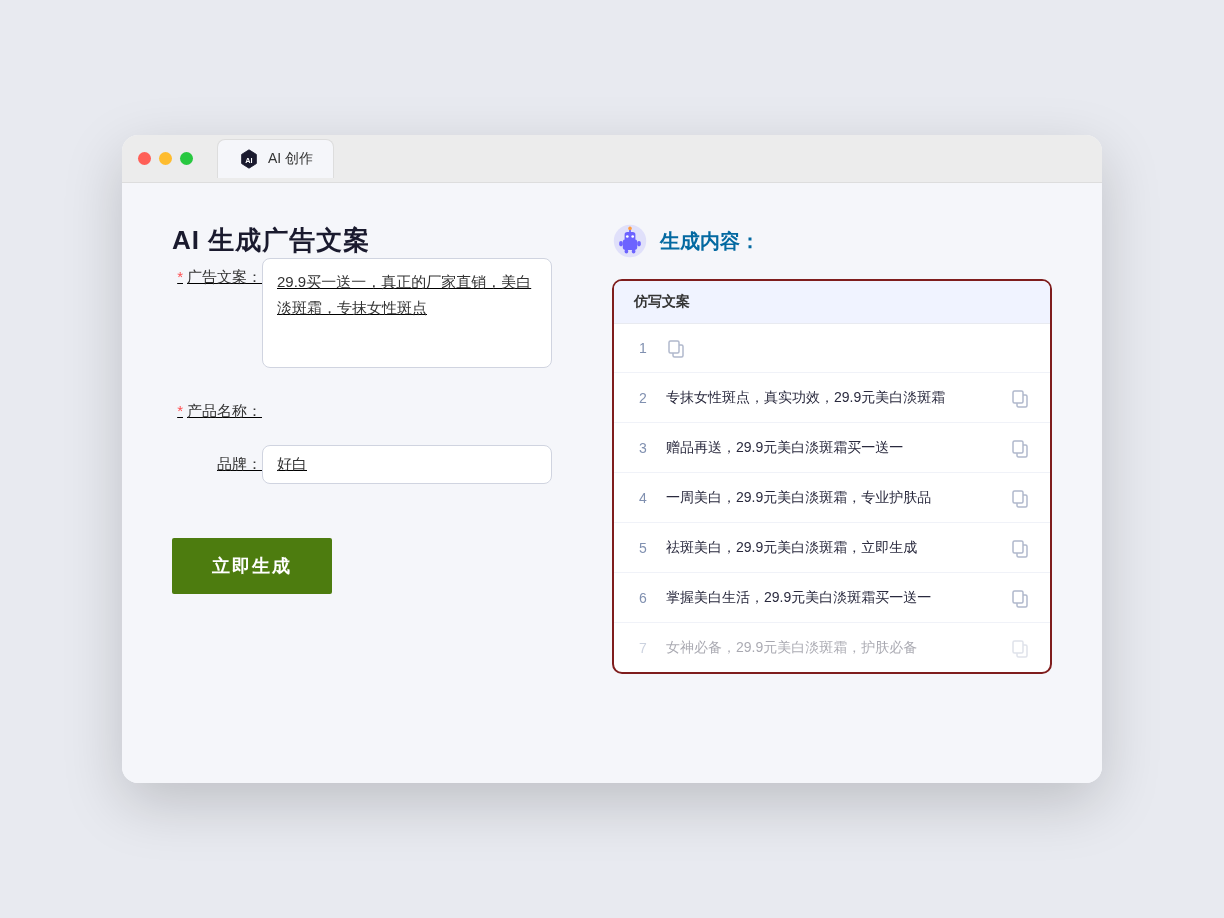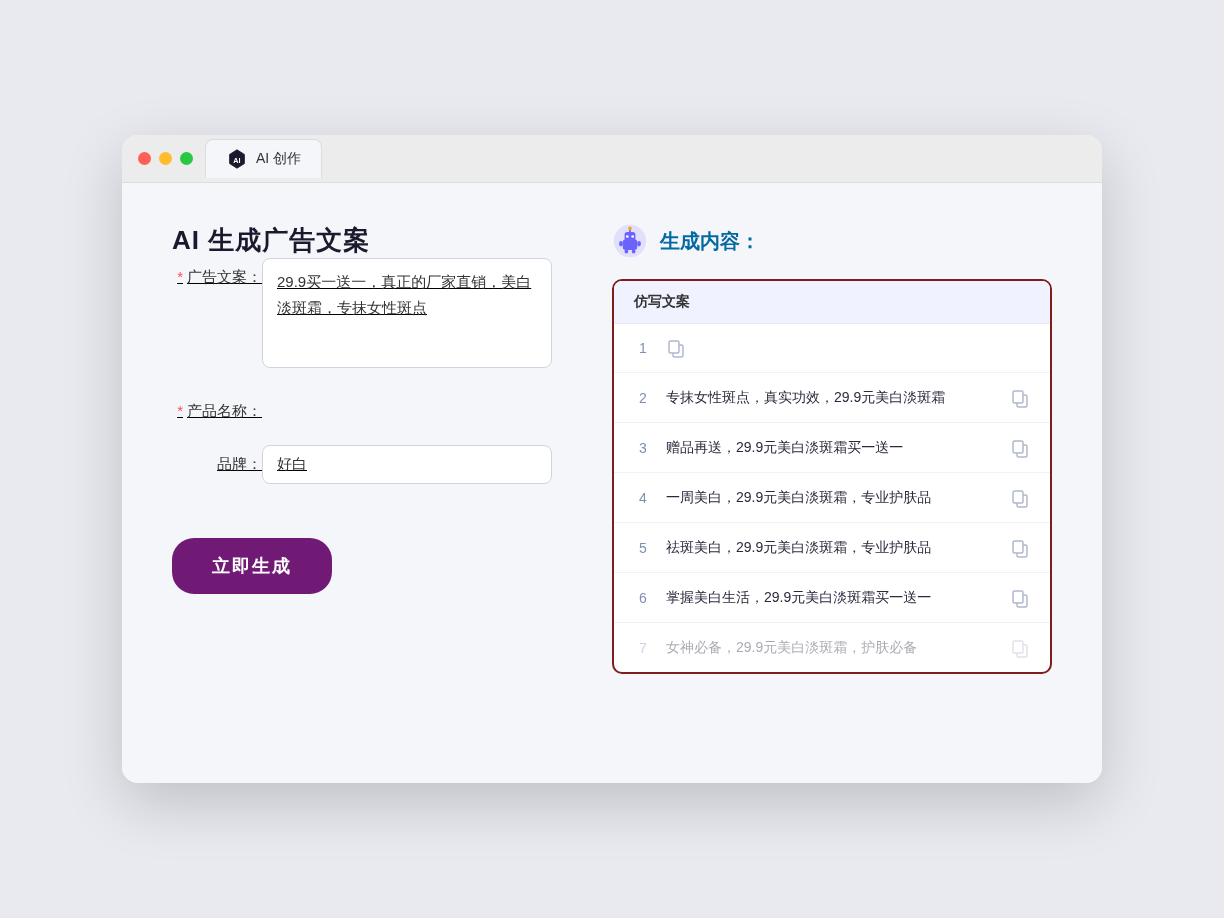--- a/index.html
+++ b/index.html
@@ -49,20 +49,21 @@
 
     .browser-tab {
       background: #f5f6fa;
       border-radius: 8px 8px 0 0;
       padding: 8px 20px;
       display: flex;
       align-items: center;
       gap: 8px;
       font-size: 14px;
       color: #333;
+      margin-left: 12px;
       border: 1px solid #ddd;
       border-bottom: none;
     }
 
     .tab-icon {
       width: 22px;
       height: 22px;
     }
 
     .browser-content {
@@ -124,24 +125,24 @@
       resize: none;
       transition: border-color 0.2s;
     }
 
     textarea.form-input {
       height: 110px;
       line-height: 1.7;
     }
 
     .generate-btn {
-      background: #701a75;
+      background: #4d7c0f;
       color: #fff;
       border: none;
-      border-radius: 22px;
+      border-radius: 2px;
       padding: 16px 40px;
       font-size: 18px;
       font-weight: 600;
       cursor: pointer;
       margin-top: 30px;
       letter-spacing: 2px;
       font-family: inherit;
       transition: background 0.2s;
     }
 
@@ -330,21 +331,21 @@
           <div class="table-row">
             <span class="row-number">4</span>
             <span class="row-text">一周美白，29.9元美白淡斑霜，专业护肤品</span>
             <svg class="copy-icon" viewBox="0 0 20 20" fill="currentColor">
                 <rect x="7" y="7" width="10" height="12" rx="1.5" stroke="currentColor" stroke-width="1.5" fill="none"></rect>
                 <rect x="3" y="3" width="10" height="12" rx="1.5" stroke="currentColor" stroke-width="1.5" fill="white"></rect>
               </svg>
           </div>
           <div class="table-row">
             <span class="row-number">5</span>
-            <span class="row-text">祛斑美白，29.9元美白淡斑霜，专业护肤品</span>
+            <span class="row-text">祛斑美白，29.9元美白淡斑霜，立即生成</span>
             <svg class="copy-icon" viewBox="0 0 20 20" fill="currentColor">
                 <rect x="7" y="7" width="10" height="12" rx="1.5" stroke="currentColor" stroke-width="1.5" fill="none"></rect>
                 <rect x="3" y="3" width="10" height="12" rx="1.5" stroke="currentColor" stroke-width="1.5" fill="white"></rect>
               </svg>
           </div>
           <div class="table-row">
             <span class="row-number">6</span>
             <span class="row-text">掌握美白生活，29.9元美白淡斑霜买一送一</span>
             <svg class="copy-icon" viewBox="0 0 20 20" fill="currentColor">
                 <rect x="7" y="7" width="10" height="12" rx="1.5" stroke="currentColor" stroke-width="1.5" fill="none"></rect>

